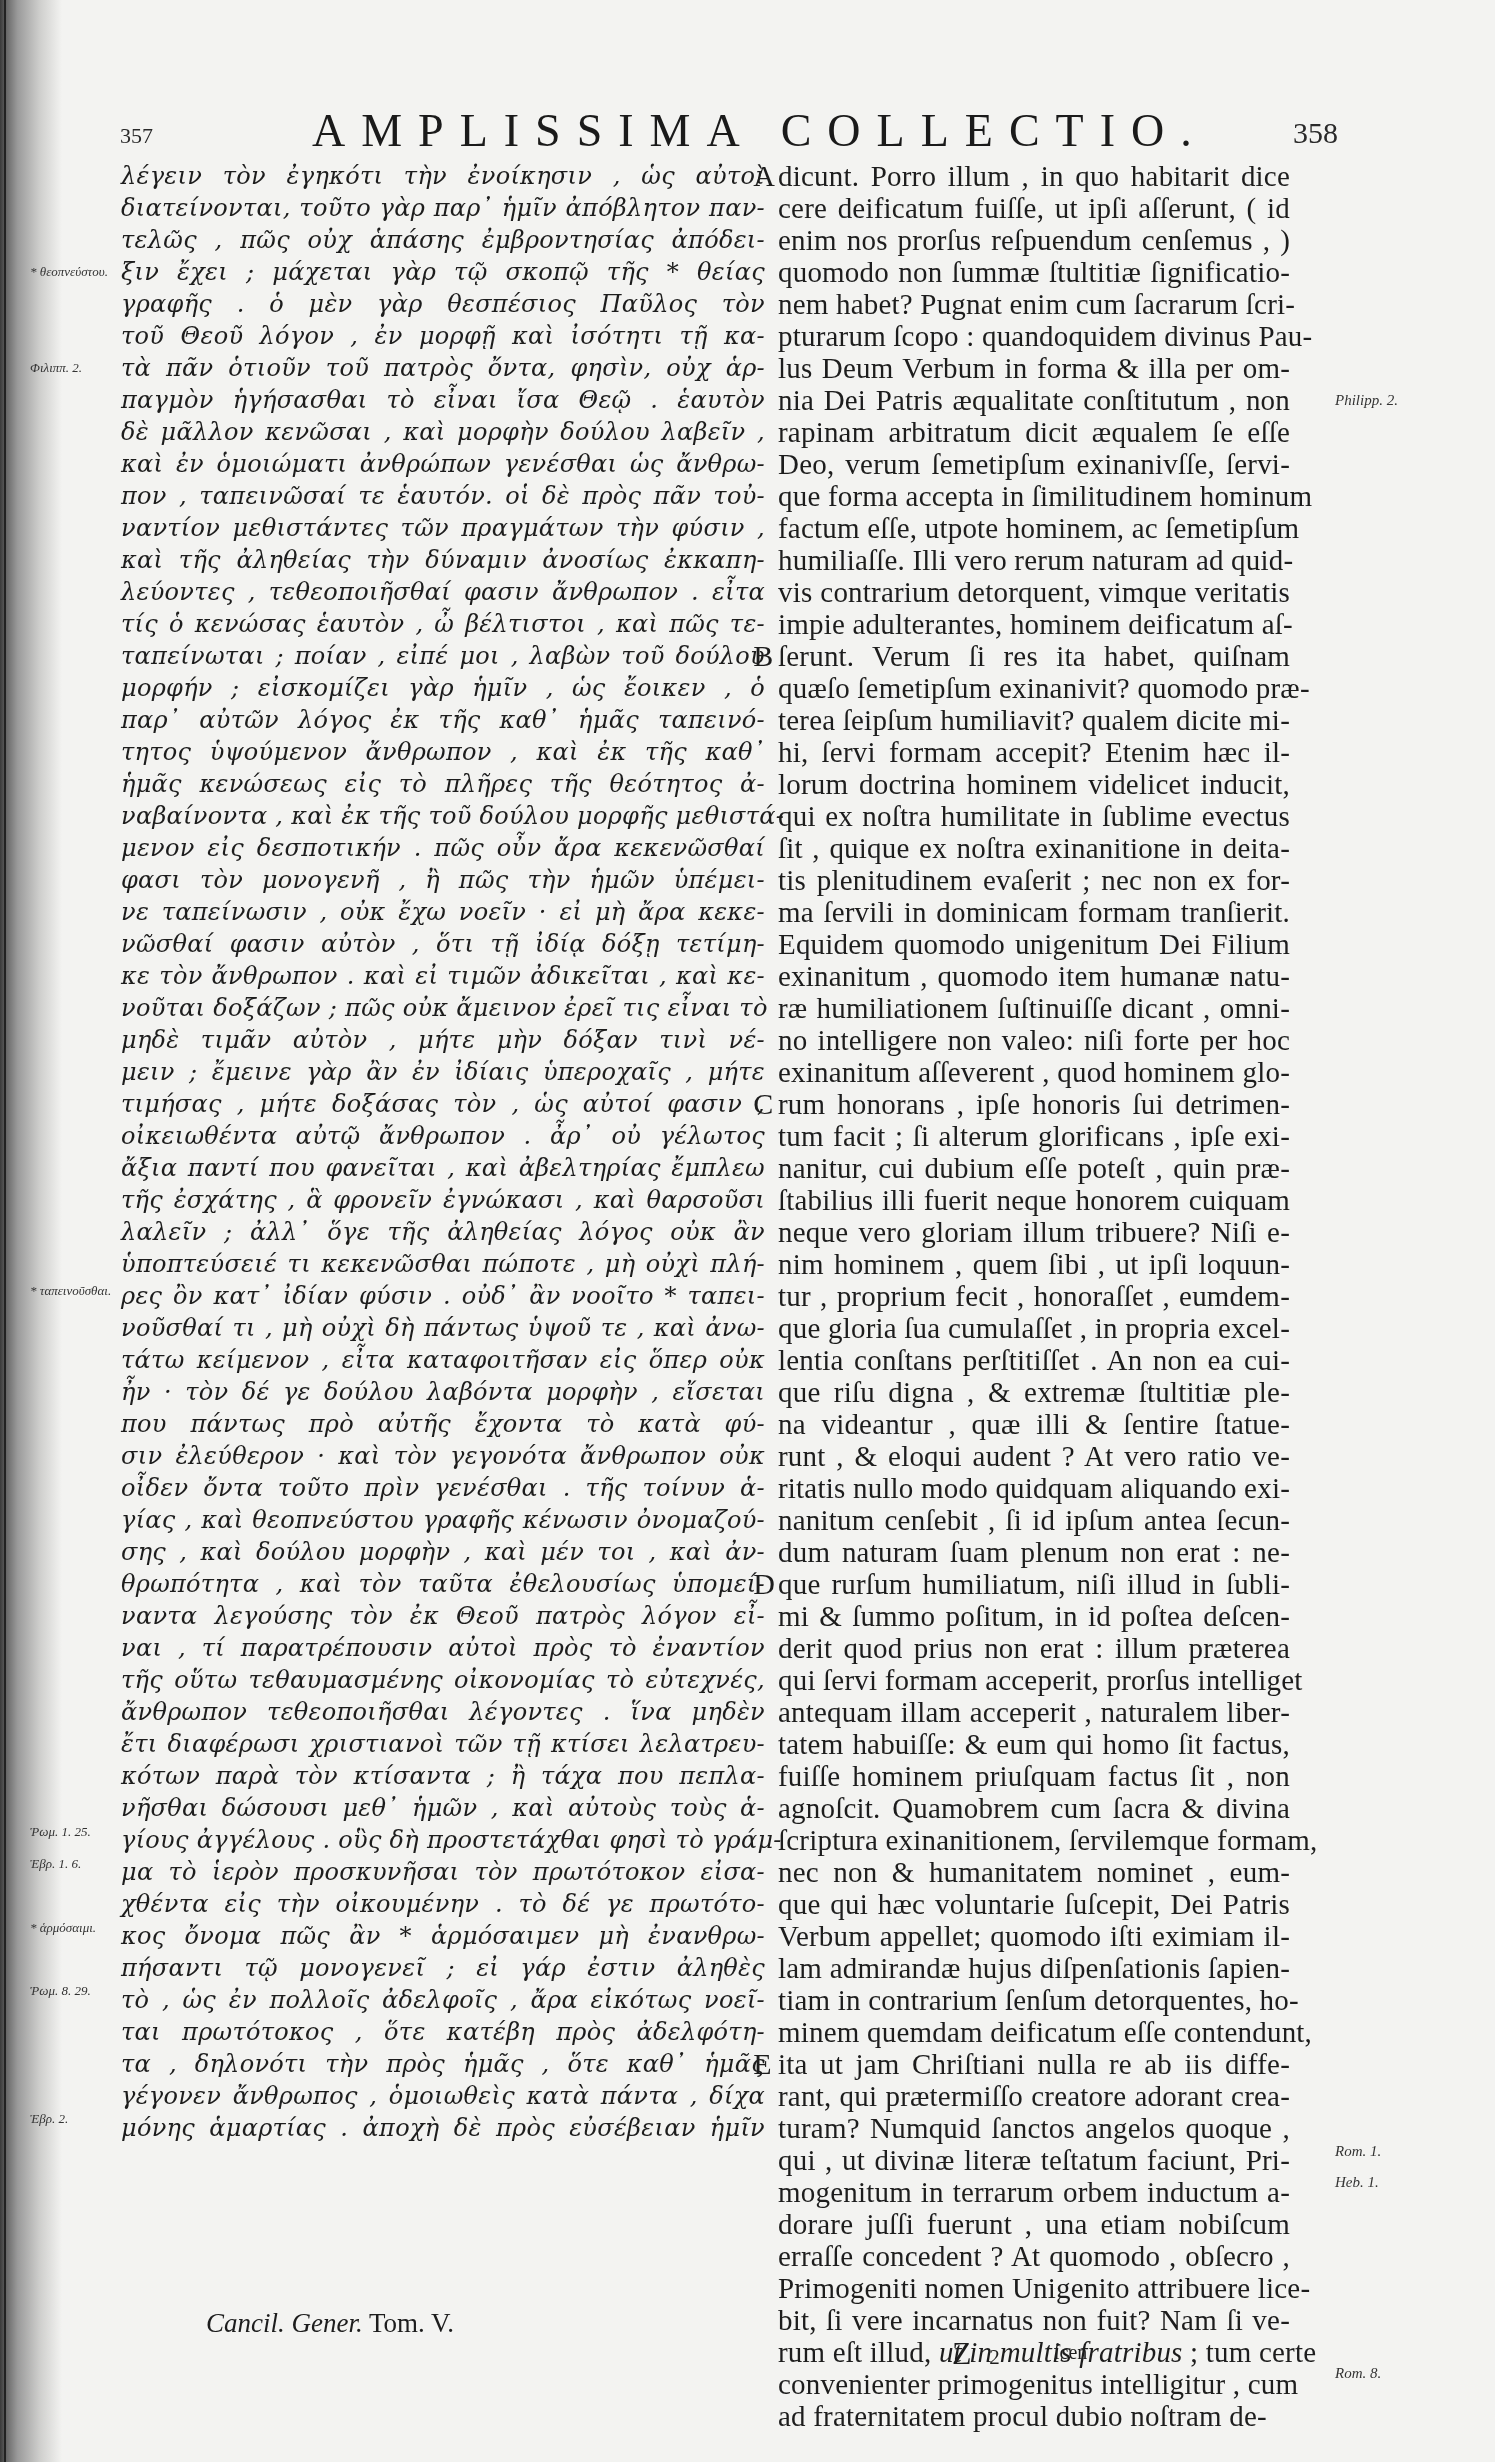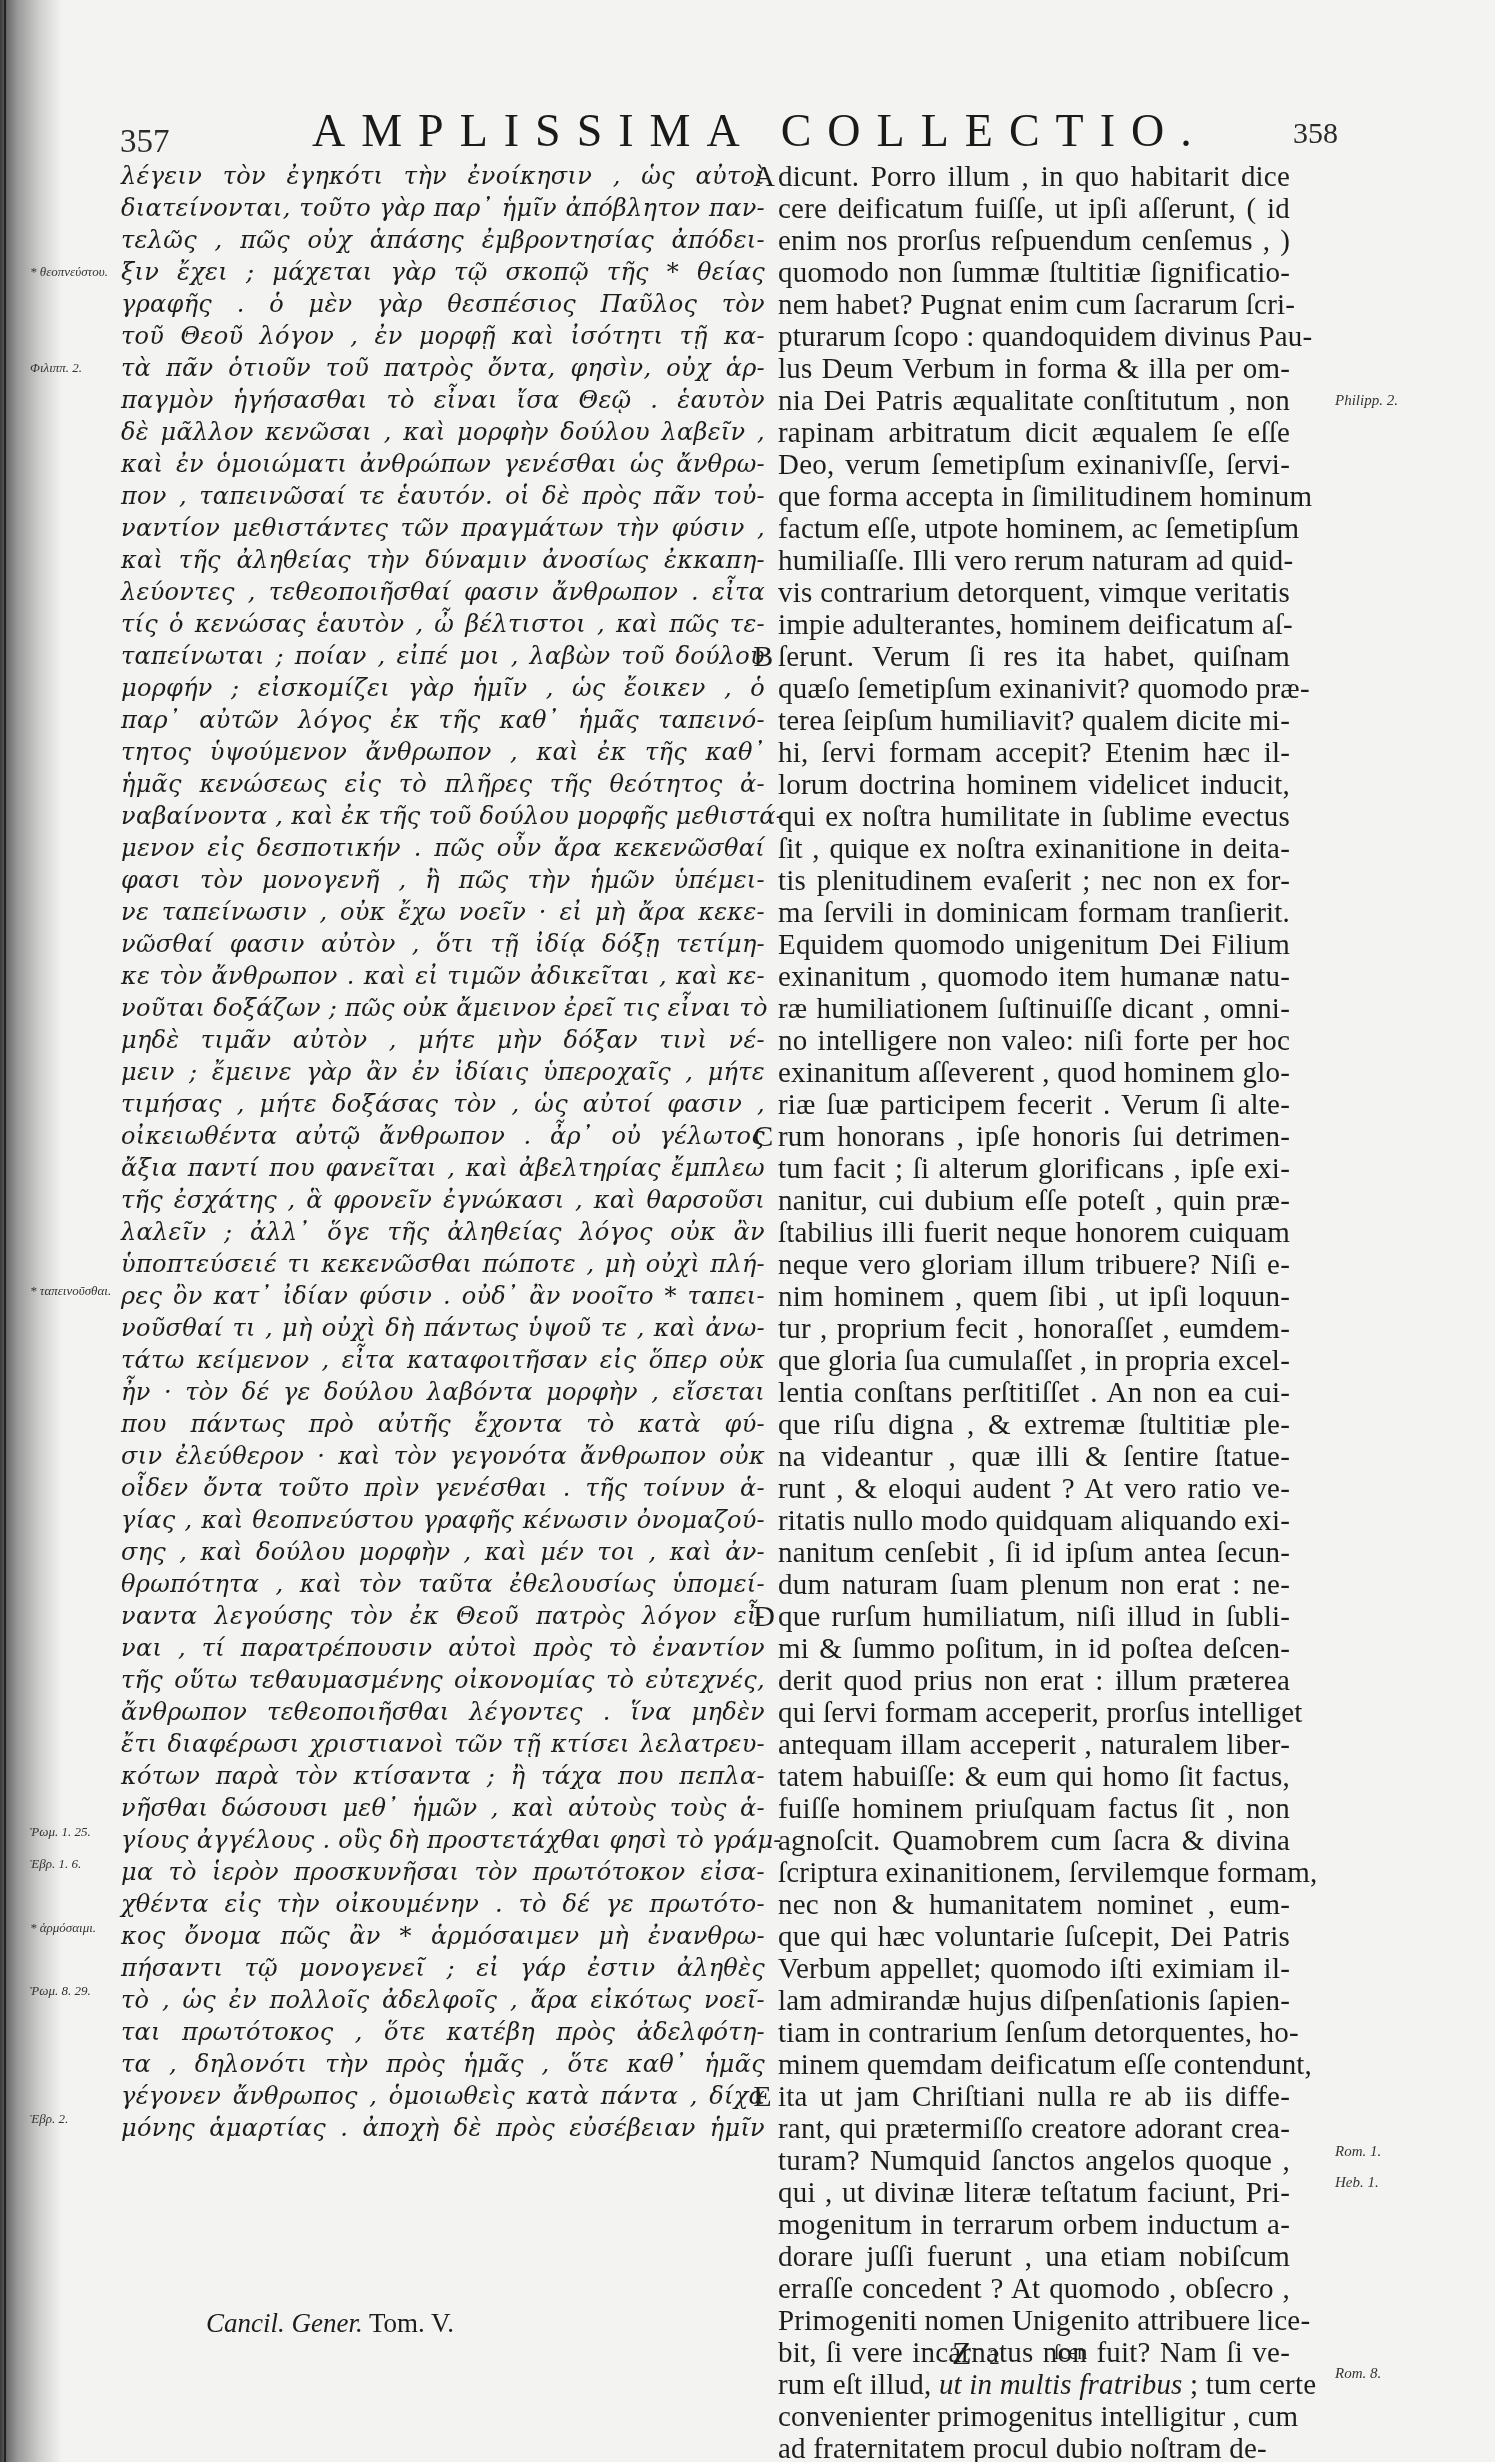--- a/index.html
+++ b/index.html
@@ -7,21 +7,21 @@
       width: 1495px; height: 2462px; position: relative; overflow: hidden;
       background: #f3f3f1;
       font-family: "Liberation Serif", "DejaVu Serif", serif;
       color: #1d1d1d;
     }
     .gutter {
       position: absolute; left: 0; top: 0; width: 62px; height: 2462px;
       background: linear-gradient(to right, #3a3a3a 0px, #6b6b6b 7px, #9a9a9a 17.6px, #cfcfcd 40px, #f3f3f1 62px);
     }
     .gutter-line { position: absolute; left: 3.5px; top: 0; width: 2.6px; height: 2462px; background: #222; }
-    .page-num { position: absolute; font-size: 33px; top: 123px; color: #2a2a2a; }
+    .page-num { position: absolute; font-size: 22px; top: 123px; color: #2a2a2a; }
     .page-num.left { left: 120px; }
     .page-num.right { left: 1293px; font-size: 30px; top: 116px; }
     .running-head {
       position: absolute; left: 312px; top: 104px; font-size: 46px; letter-spacing: 16px; color: #1a1a1a;
     }
     .col { position: absolute; }
     .col-greek { left: 121px; top: 160px; width: 644px; }
     .col-latin { left: 762px; top: 160px; width: 528px; }
     .line {
       height: 32px; line-height: 32px; white-space: nowrap; overflow: visible;
@@ -153,21 +153,20 @@
     <div class="line">lorum doctrina hominem videlicet inducit,</div>
     <div class="line">qui ex noſtra humilitate in ſublime evectus</div>
     <div class="line">ſit , quique ex noſtra exinanitione in deita-</div>
     <div class="line">tis plenitudinem evaſerit ; nec non ex for-</div>
     <div class="line">ma ſervili in dominicam formam tranſierit.</div>
     <div class="line">Equidem quomodo unigenitum Dei Filium</div>
     <div class="line">exinanitum , quomodo item humanæ natu-</div>
     <div class="line">ræ humiliationem ſuſtinuiſſe dicant , omni-</div>
     <div class="line">no intelligere non valeo: niſi forte per hoc</div>
     <div class="line">exinanitum aſſeverent , quod hominem glo-</div>
-    <div class="line">riæ ſuæ participem fecerit . Verum ſi alte-</div>
     <div class="line">rum honorans , ipſe honoris ſui detrimen-<span class="section-letter">C</span></div>
     <div class="line">tum facit ; ſi alterum glorificans , ipſe exi-</div>
     <div class="line">nanitur, cui dubium eſſe poteſt , quin præ-</div>
     <div class="line">ſtabilius illi fuerit neque honorem cuiquam</div>
     <div class="line">neque vero gloriam illum tribuere? Niſi e-</div>
     <div class="line">nim hominem , quem ſibi , ut ipſi loquun-</div>
     <div class="line">tur , proprium fecit , honoraſſet , eumdem-</div>
     <div class="line">que gloria ſua cumulaſſet , in propria excel-</div>
     <div class="line">lentia conſtans perſtitiſſet . An non ea cui-</div>
     <div class="line">que riſu digna , &amp; extremæ ſtultitiæ ple-</div>

